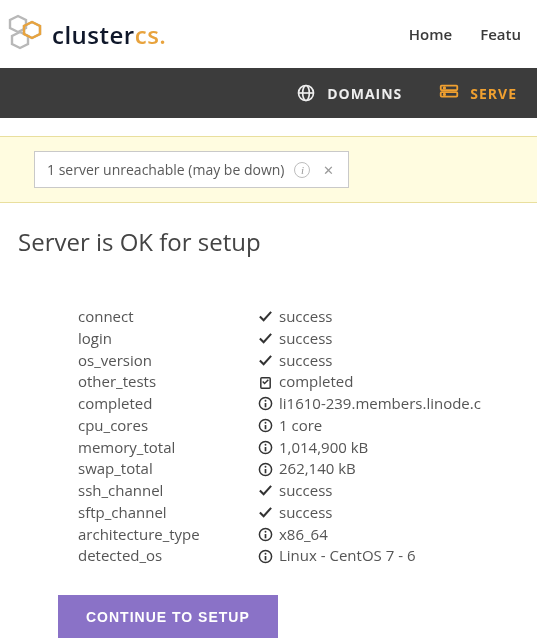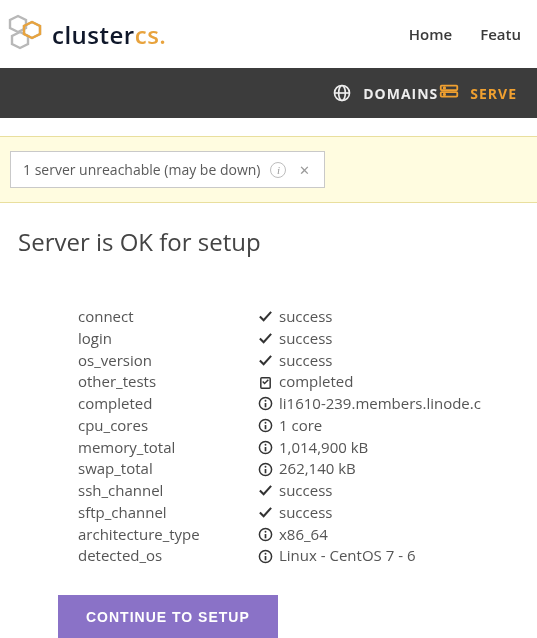--- a/index.html
+++ b/index.html
@@ -42,20 +42,21 @@
   }
   .top-nav a { color: #3a3a3a; text-decoration: none; cursor: pointer; }
 
   
   .sub-nav {
     background: #3c3c3c;
     height: 50px;
     display: flex;
     align-items: center;
     justify-content: flex-end;
+    gap: 36px;
     padding-right: 0;
     color: #eee;
     font-weight: 700;
     font-size: 14px;
     letter-spacing: 1px;
   }
   .sub-nav .nav-item {
     display: flex;
     align-items: center;
     gap: 10px;
@@ -65,21 +66,21 @@
   .sub-nav .nav-item.active { color: #f0a030; }
   .sub-nav .nav-item:last-child { padding-right: 20px; }
   .nav-icon { width: 22px; height: 22px; display: inline-flex; align-items:center; justify-content:center; }
 
   
   .alert-band {
     background: #fffce0;
     border: 1px solid #e9df9e;
     border-left: none;
     border-right: none;
-    padding: 14px 10px;
+    padding: 14px 34px;
     margin-top: 18px;
   }
   .alert-chip {
     display: inline-flex;
     align-items: center;
     gap: 10px;
     border: 1px solid #c9c9c9;
     background: #fff;
     color: #5a5a5a;
     font-size: 14px;

